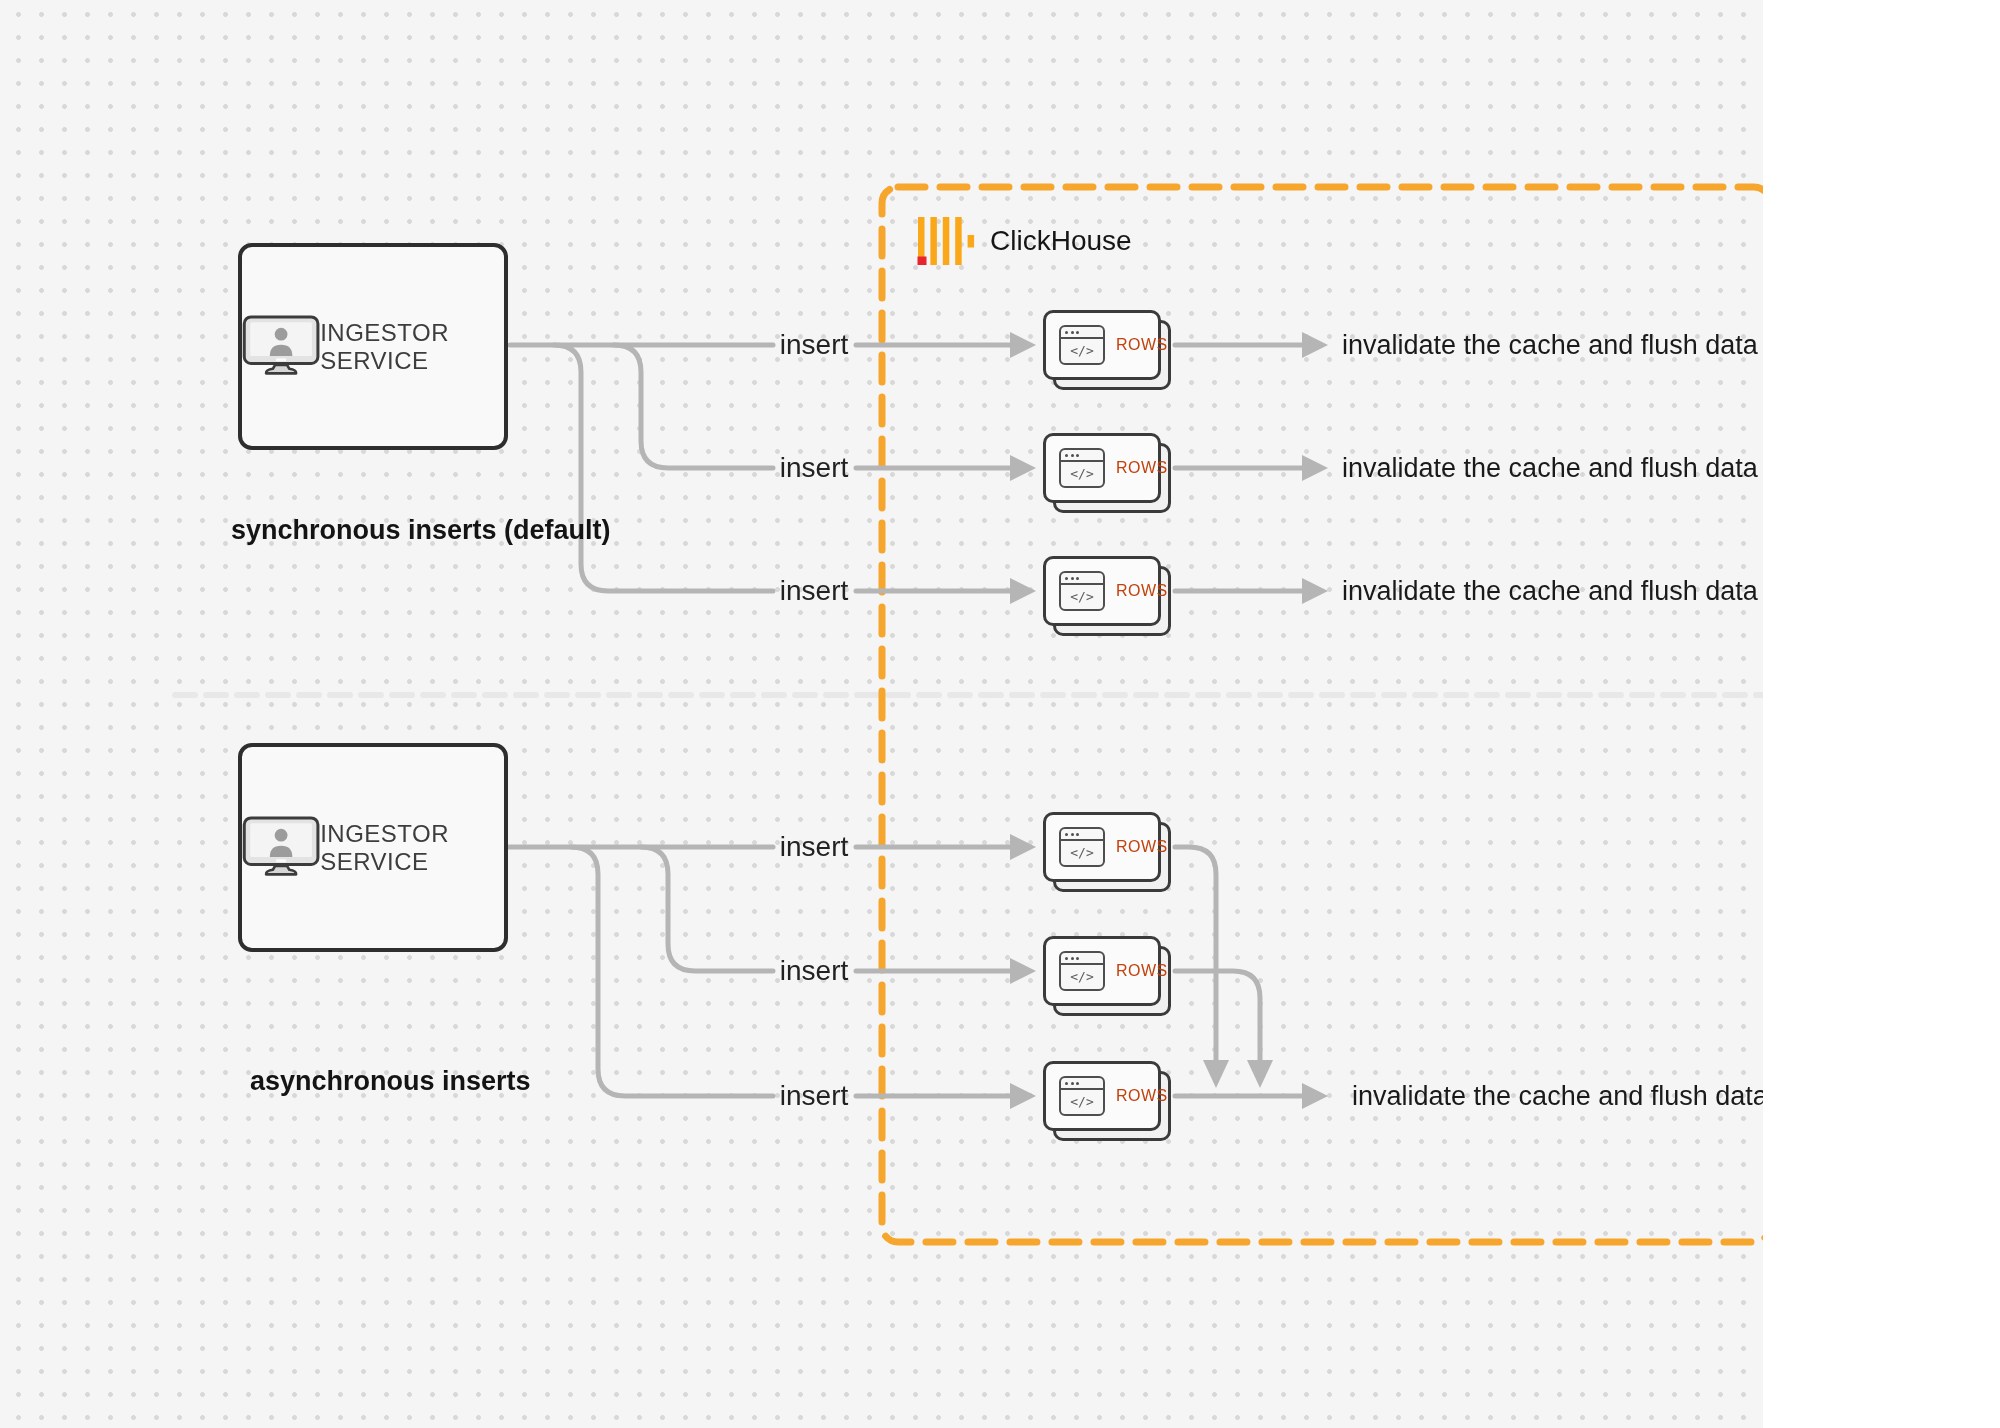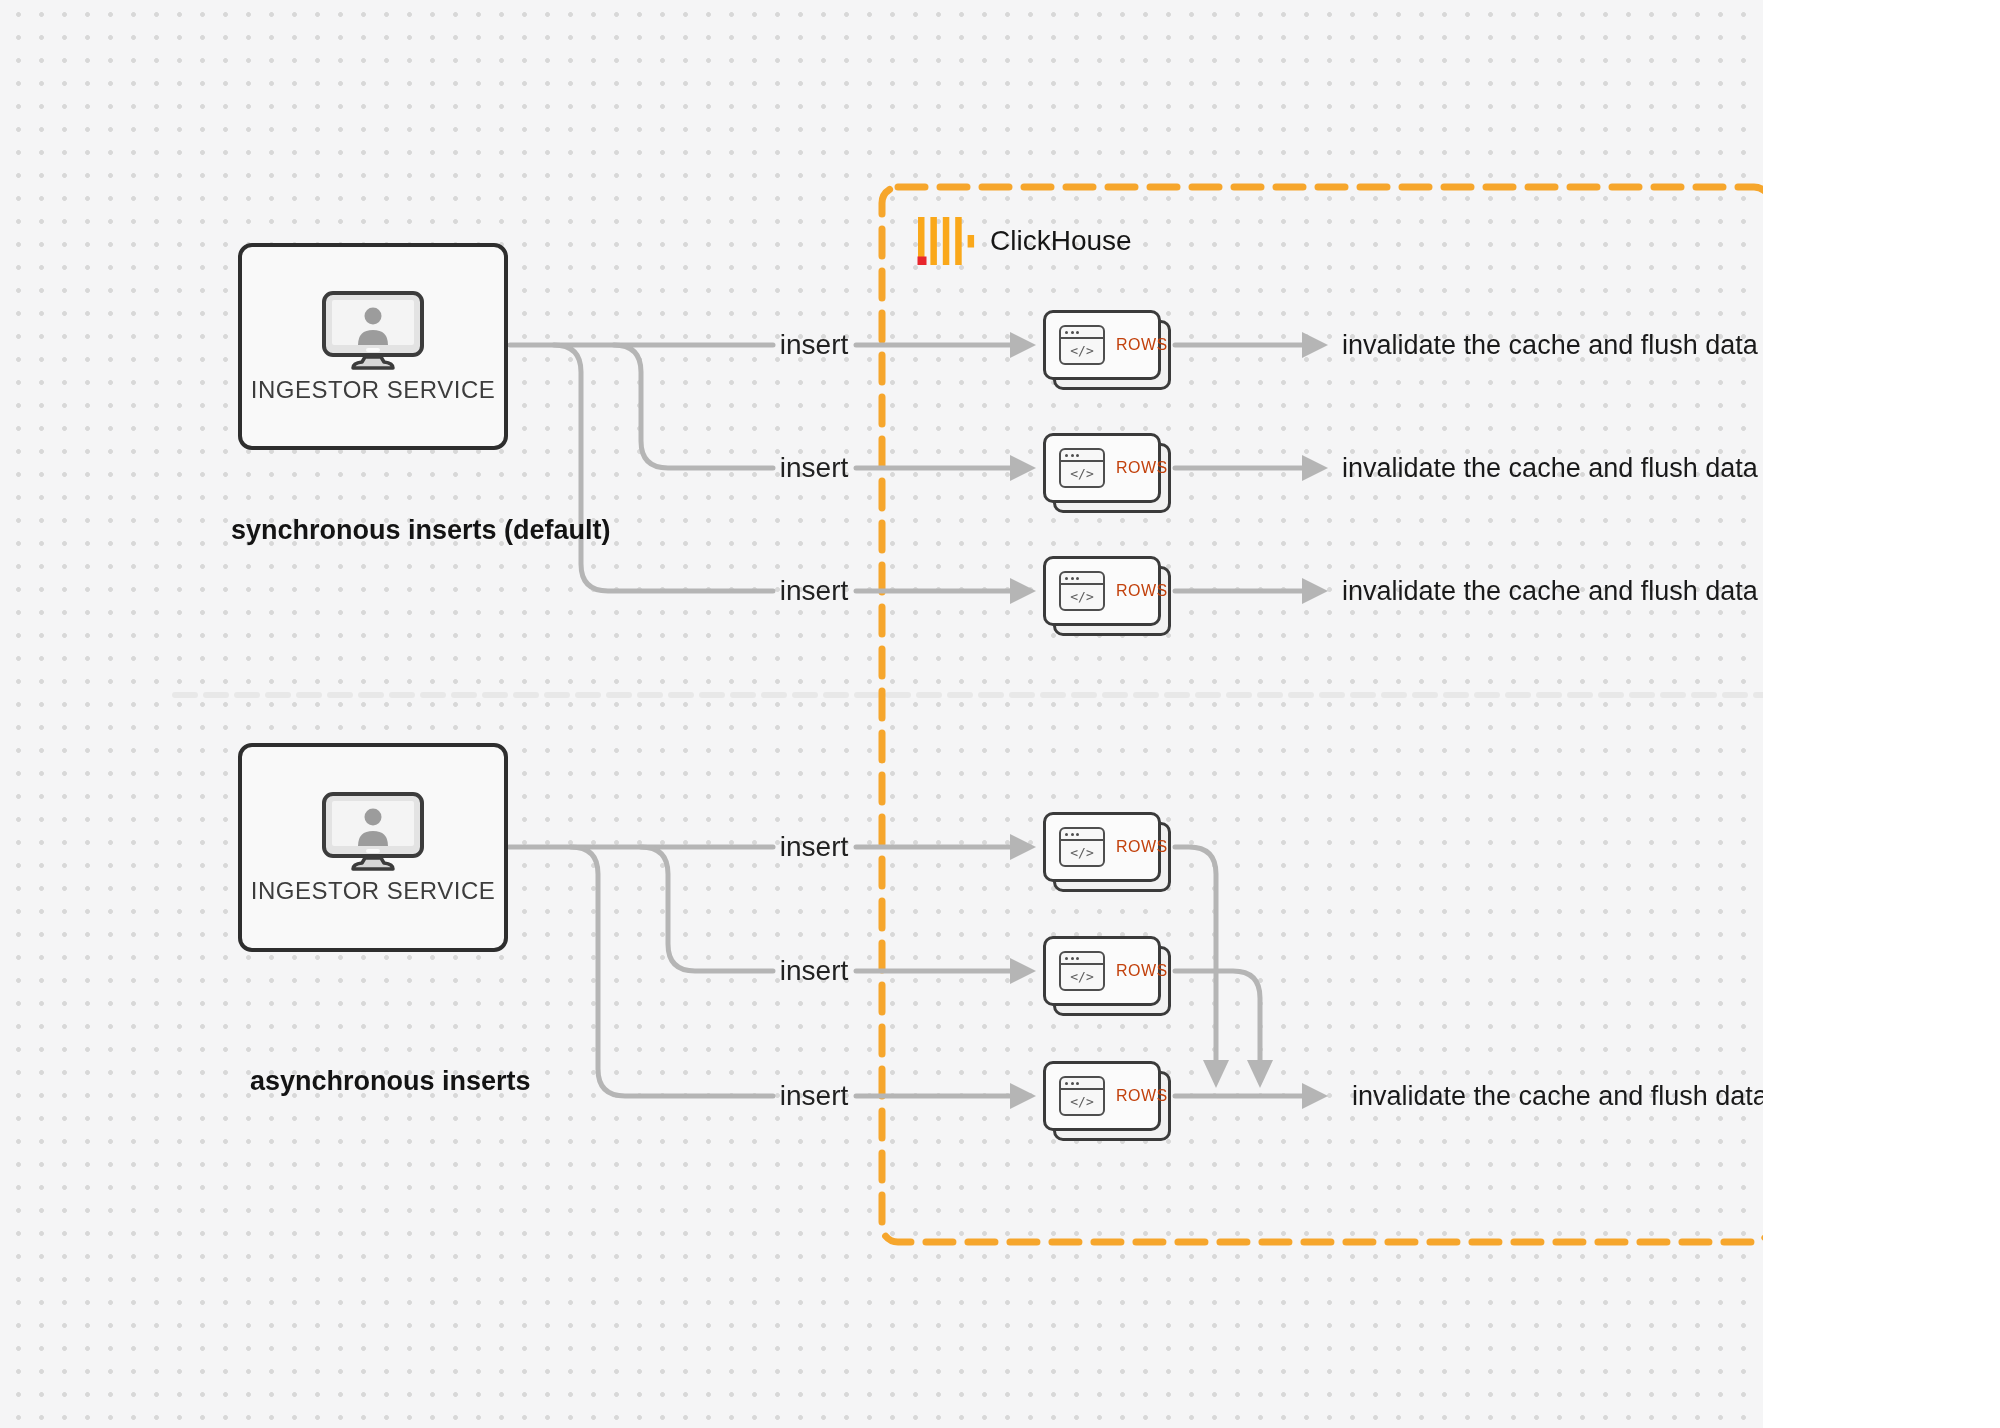--- a/index.html
+++ b/index.html
@@ -12,21 +12,21 @@
     background-position: 7px 3px;
     font-family:"Liberation Sans", sans-serif;
     overflow:hidden;
   }
   svg.overlay { position:absolute; left:0; top:0; }
 
   
   .ingestor-box {
     position:absolute; left:238px; width:270px; box-sizing:border-box;
     border:4px solid #2e2e2e; border-radius:14px; background:#f9f9f9;
-    display:flex; flex-direction:column; align-items:center; justify-content:center; 
+    display:flex; flex-direction:row; align-items:center; justify-content:center; 
   }
   .ingestor-box.top { top:243px; height:207px; }
   .ingestor-box.bottom { top:743px; height:209px; }
   .ingestor-label { font-size:24px; color:#3d3d3d; letter-spacing:0.5px; }
 
   .section-caption {
     position:absolute; font-weight:bold; font-size:27px; color:#141414; white-space:nowrap;
   }
   .section-caption.sync { left:231px; top:515px; }
   .section-caption.async { left:250px; top:1066px; }

